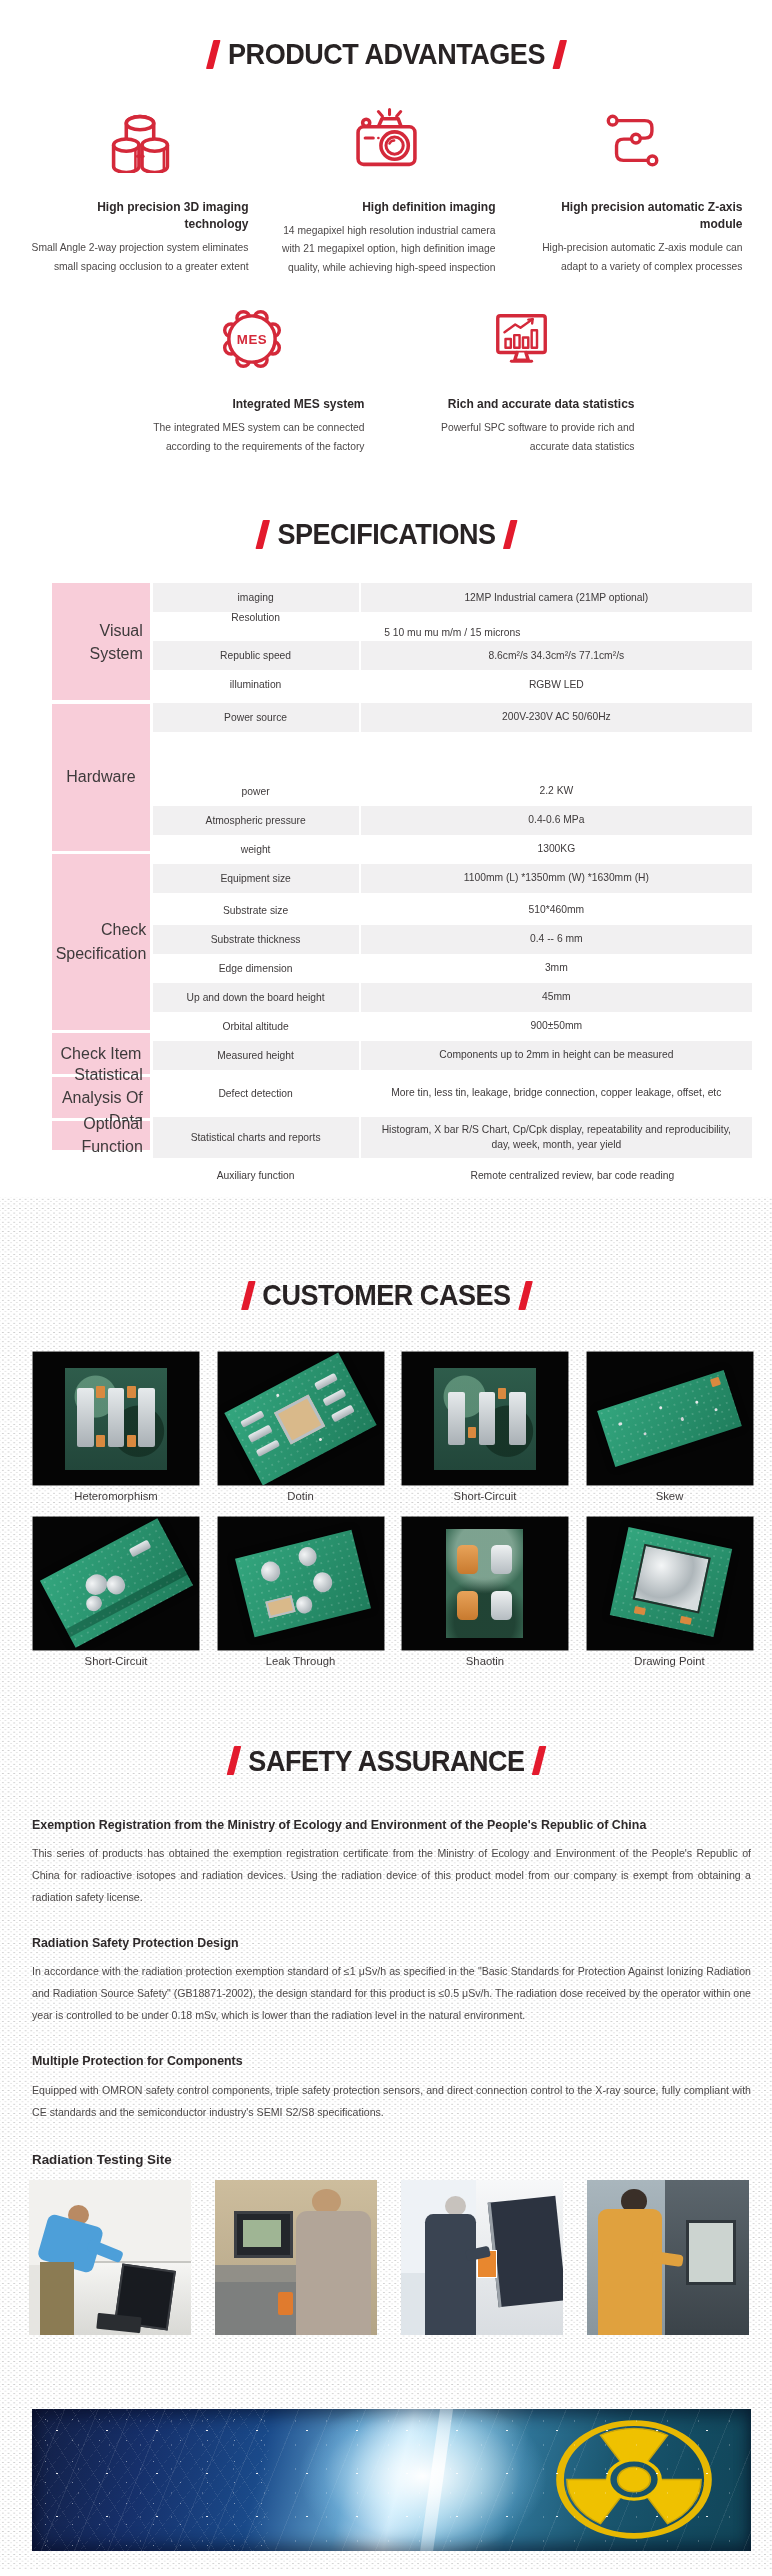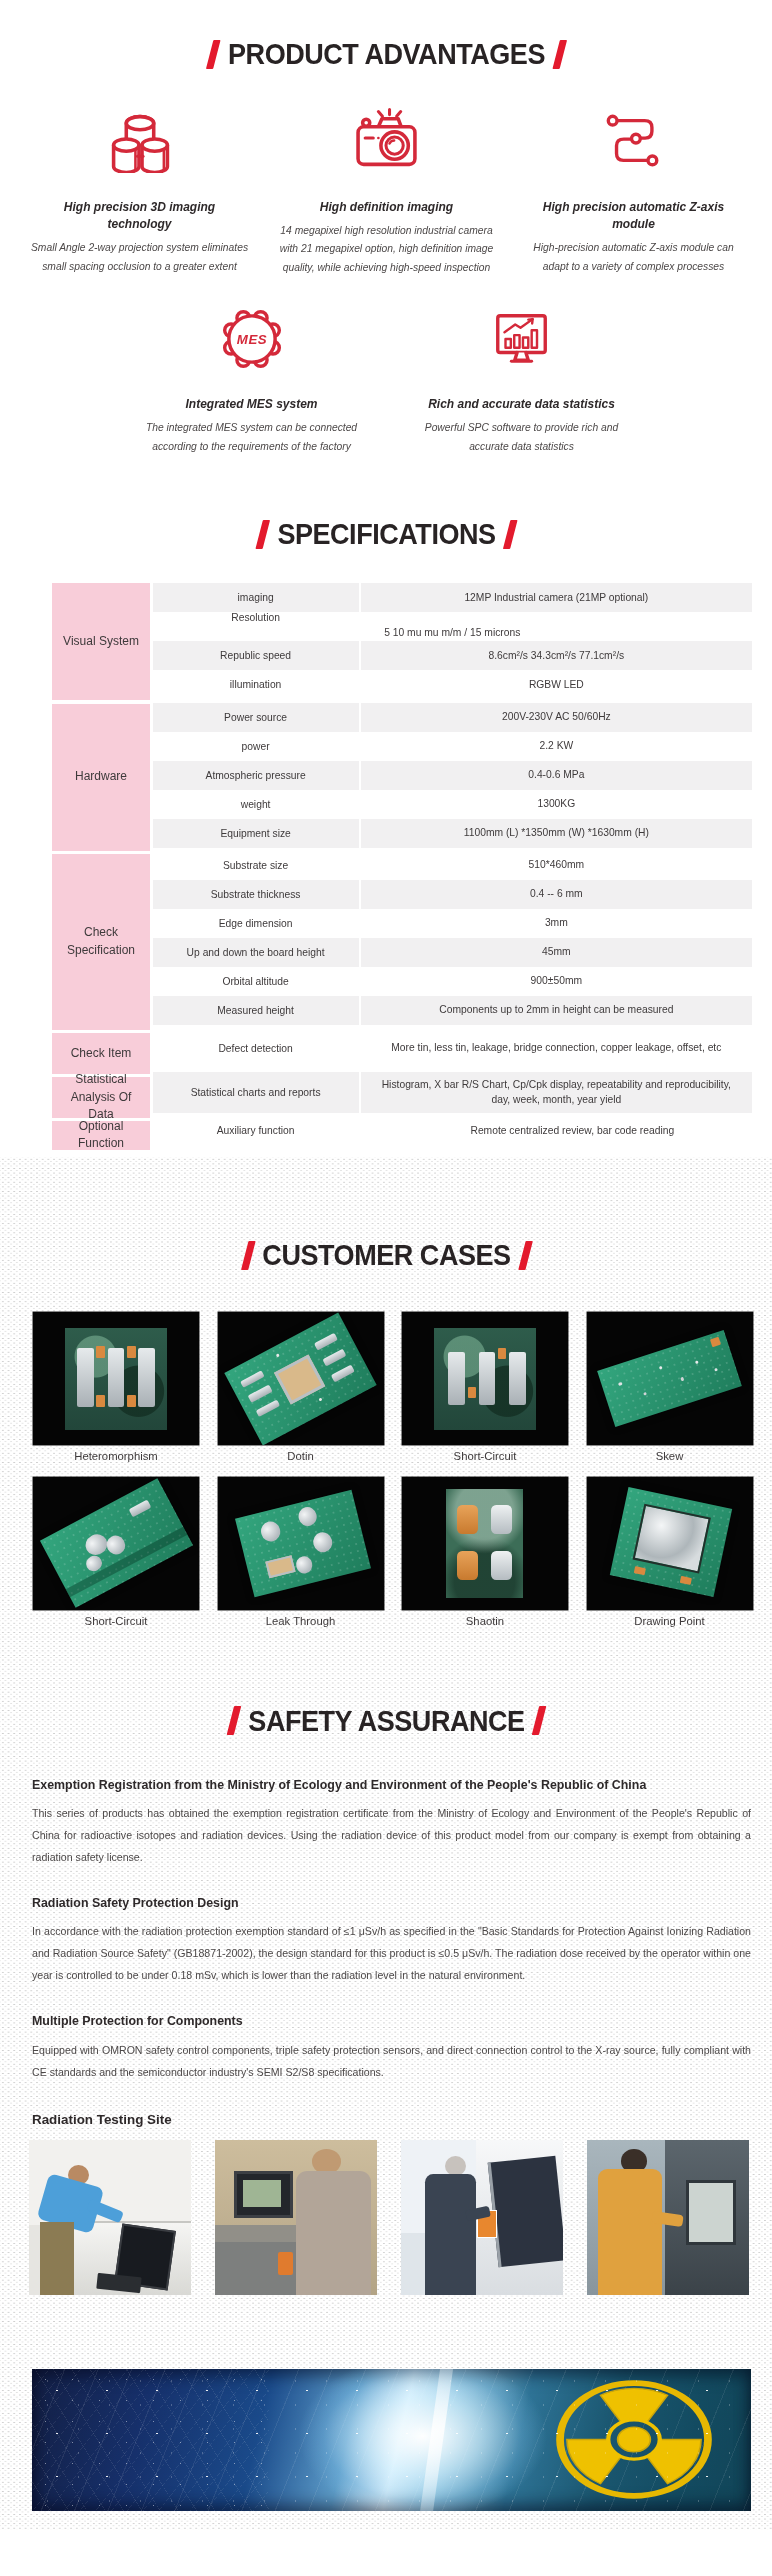--- a/index.html
+++ b/index.html
@@ -9,33 +9,33 @@
   
   .sec-title{display:flex;align-items:center;justify-content:center;gap:12.4px;
     font-size:30px;font-weight:700;color:#282324;margin:0;transform:scaleX(.9);letter-spacing:-0.5px;}
   .sec-title .slash{width:7.7px;height:29px;background:#e31a2d;transform:skewX(-16deg);border-radius:1px;flex:0 0 auto;}
 
   
   .advantages{padding-top:37px;}
   .adv-row{display:flex;justify-content:center;}
   .adv-row1{margin-top:31px;gap:29px;}
   .adv-row2{margin-top:21.6px;gap:44px;}
-  .adv-card{text-align:center;font-style:italic;}
+  .adv-card{text-align:right;}
   .adv-row1 .adv-card{width:218px;}
   .adv-row2 .adv-card{width:226px;}
   .adv-icon{height:71px;display:flex;align-items:flex-end;justify-content:center;margin-bottom:26px;}
   .adv-title{font-size:12px;font-weight:700;line-height:1.45;color:#2e292a;margin:0 0 5.2px;}
   .adv-desc{font-size:10.3px;line-height:1.82;color:#4c4848;margin:0;}
 
   
   .specs{margin-top:61px;}
   .spec-wrap{margin-left:32px;width:720px;margin-top:32px;display:flex;}
   .spec-left{width:118px;margin-right:2.6px;display:flex;flex-direction:column;flex:0 0 auto;}
   .spec-pink{background:#f8cdd9;display:flex;align-items:center;justify-content:center;
-    text-align:center;font-size:12px;color:#3e3a3b;line-height:1.45;padding:0 7.2px;box-sizing:border-box;margin-left:20px;}
+    text-align:right;font-size:16px;color:#3e3a3b;line-height:1.45;padding:0 7.2px;box-sizing:border-box;margin-left:20px;}
   .spec-pink:not(:last-child){margin-bottom:3.1px;}
   .spec-right{flex:1;display:flex;flex-direction:column;}
   .spec-row{display:flex;}
   .spec-gap{height:3.1px;flex:0 0 auto;}
   .spec-row .lab{width:206px;margin-right:2.1px;display:flex;align-items:center;justify-content:center;
     font-size:10.3px;color:#3e3a3b;flex:0 0 auto;text-align:center;}
   .spec-row .val{flex:1;display:flex;align-items:center;justify-content:center;text-align:center;
     font-size:10.3px;color:#3e3a3b;line-height:1.5;padding:0 17.5px;box-sizing:border-box;}
   .bg-g{background:#f1f0f1;} .bg-w{background:#fff;}
 
@@ -237,21 +237,21 @@
           </div>
           <div class="spec-row" style="height: 29px;">
             <div class="lab bg-w">illumination</div>
             <div class="val bg-w">RGBW LED</div>
           </div>
           <div class="spec-gap"></div>
           <div class="spec-row" style="height: 29px;">
             <div class="lab bg-g">Power source</div>
             <div class="val bg-g">200V-230V AC 50/60Hz</div>
           </div>
-          <div class="spec-row" style="height: 29px;">
+          <div class="spec-row" style="height: 29px; margin-top: 45px;">
             <div class="lab bg-w">power</div>
             <div class="val bg-w">2.2 KW</div>
           </div>
           <div class="spec-row" style="height: 29px;">
             <div class="lab bg-g">Atmospheric pressure</div>
             <div class="val bg-g">0.4-0.6 MPa</div>
           </div>
           <div class="spec-row" style="height: 29px;">
             <div class="lab bg-w">weight</div>
             <div class="val bg-w">1300KG</div>

